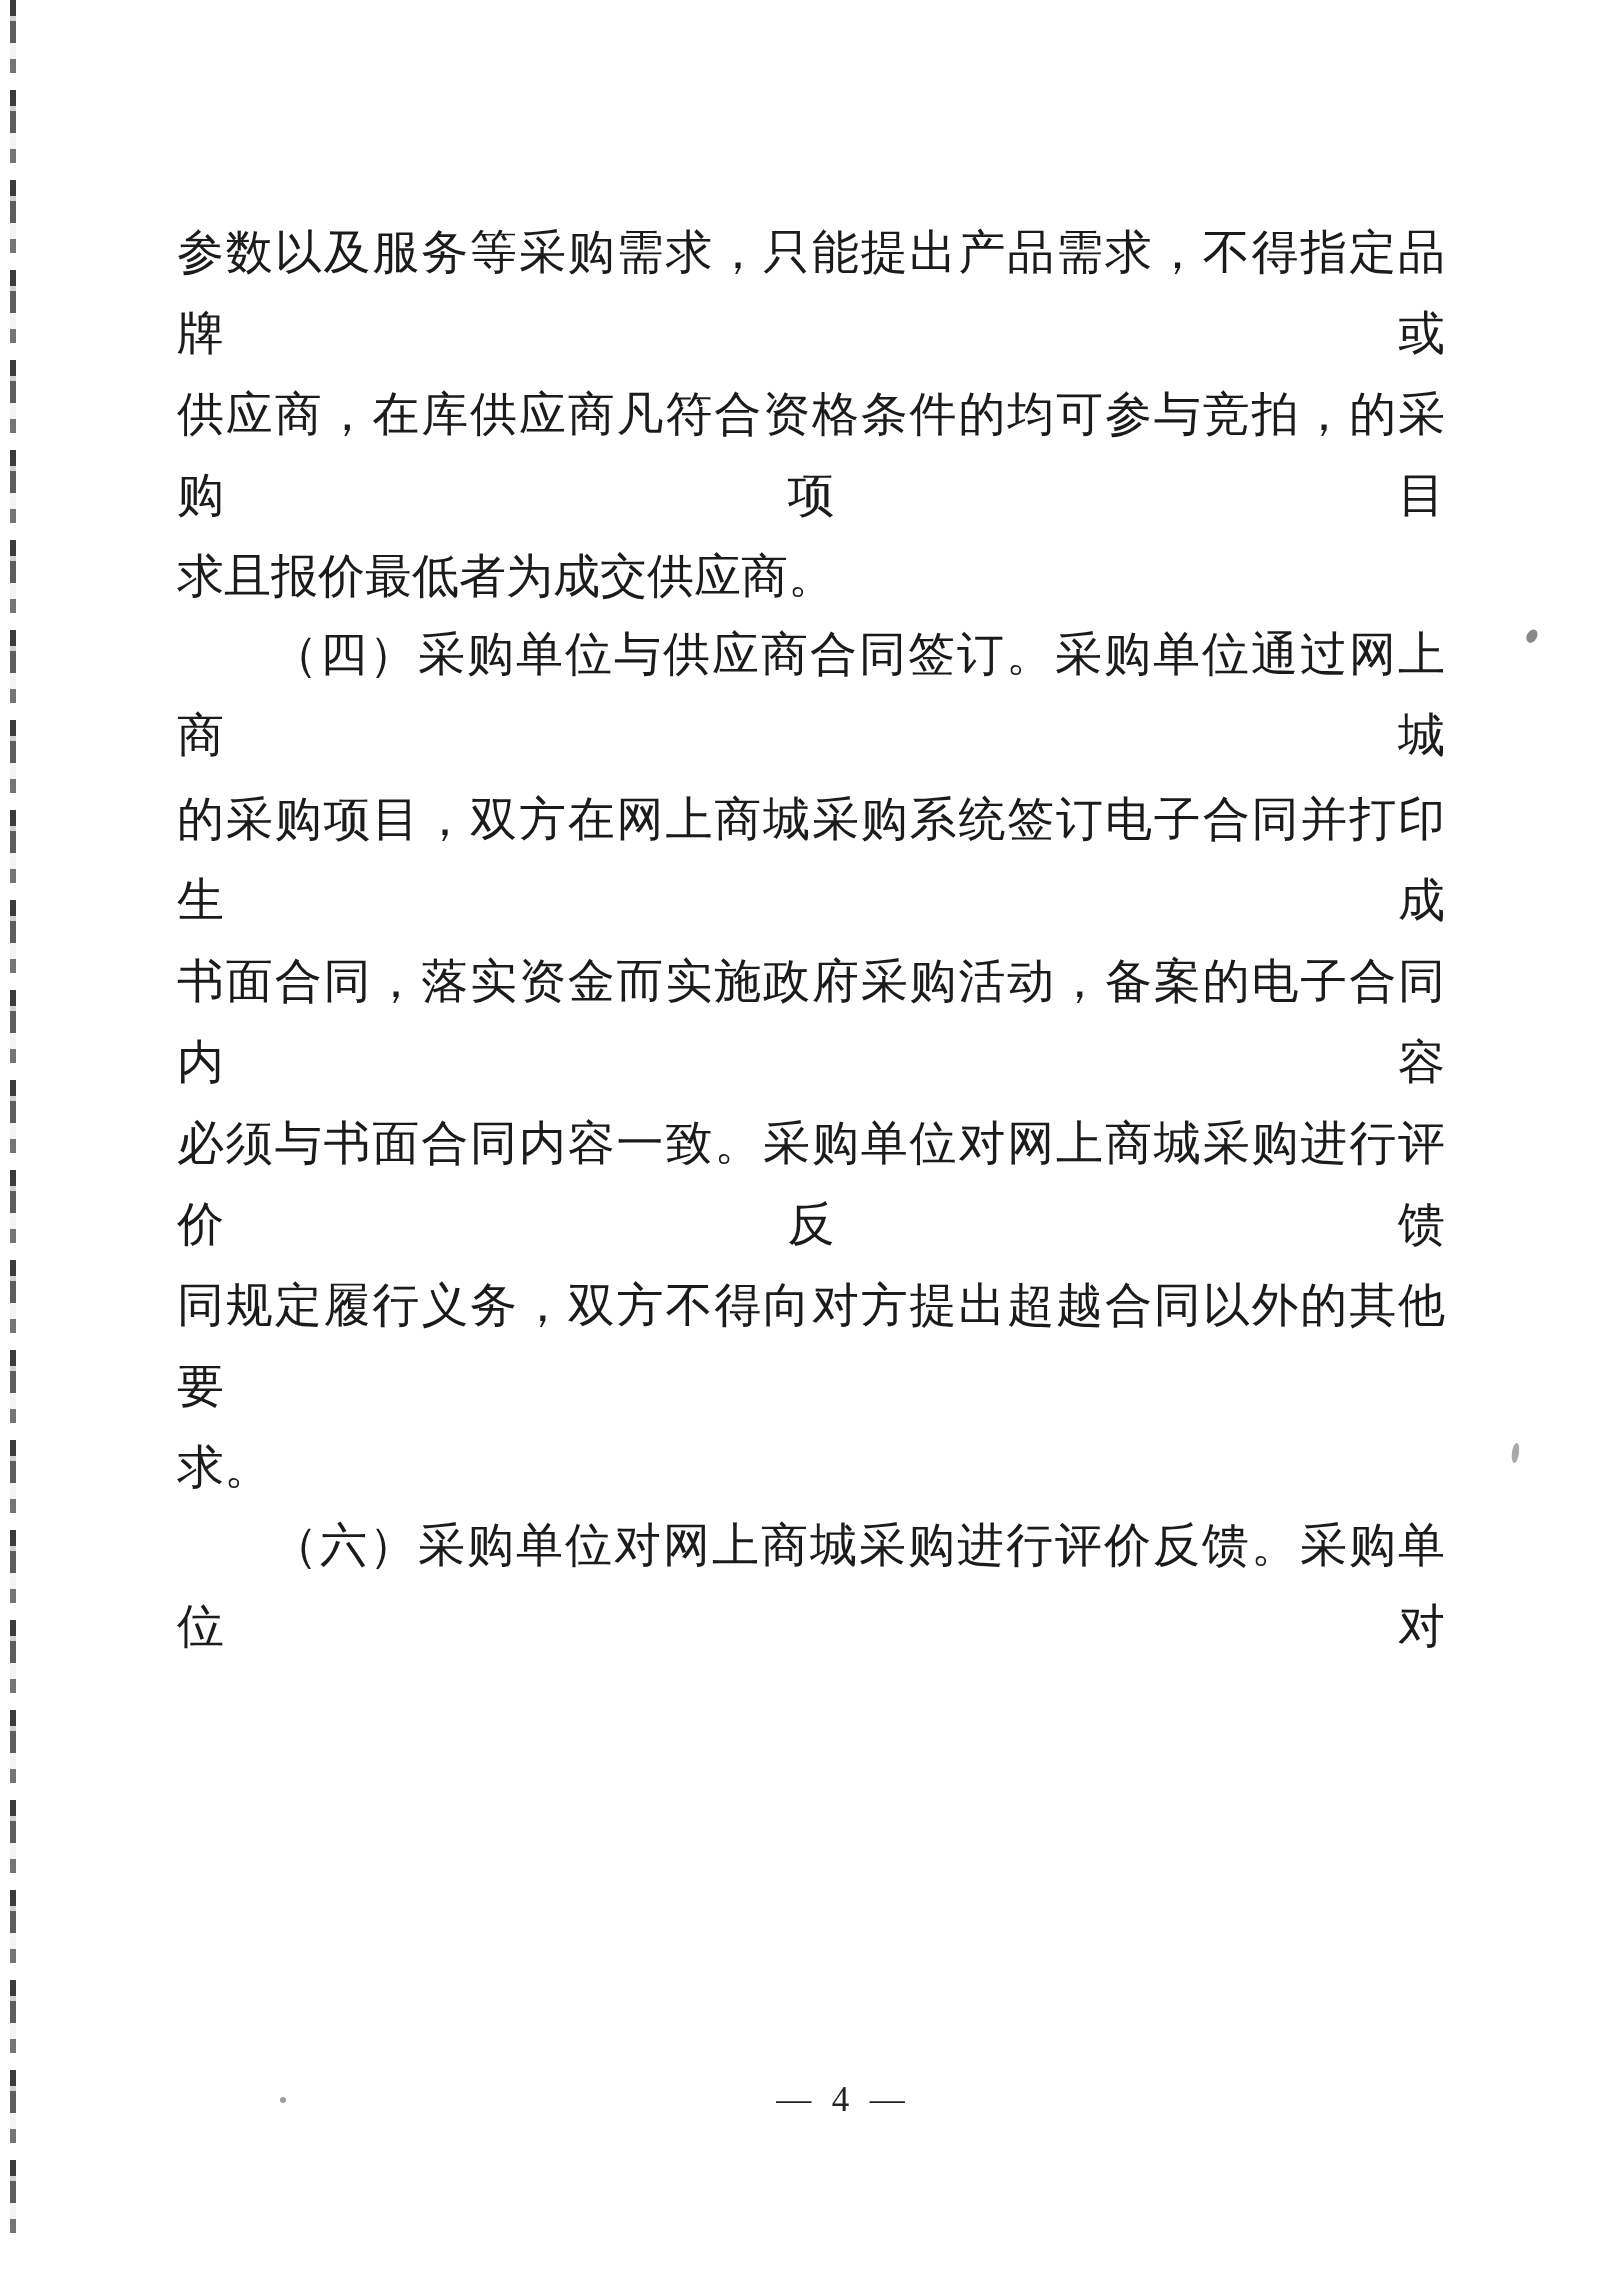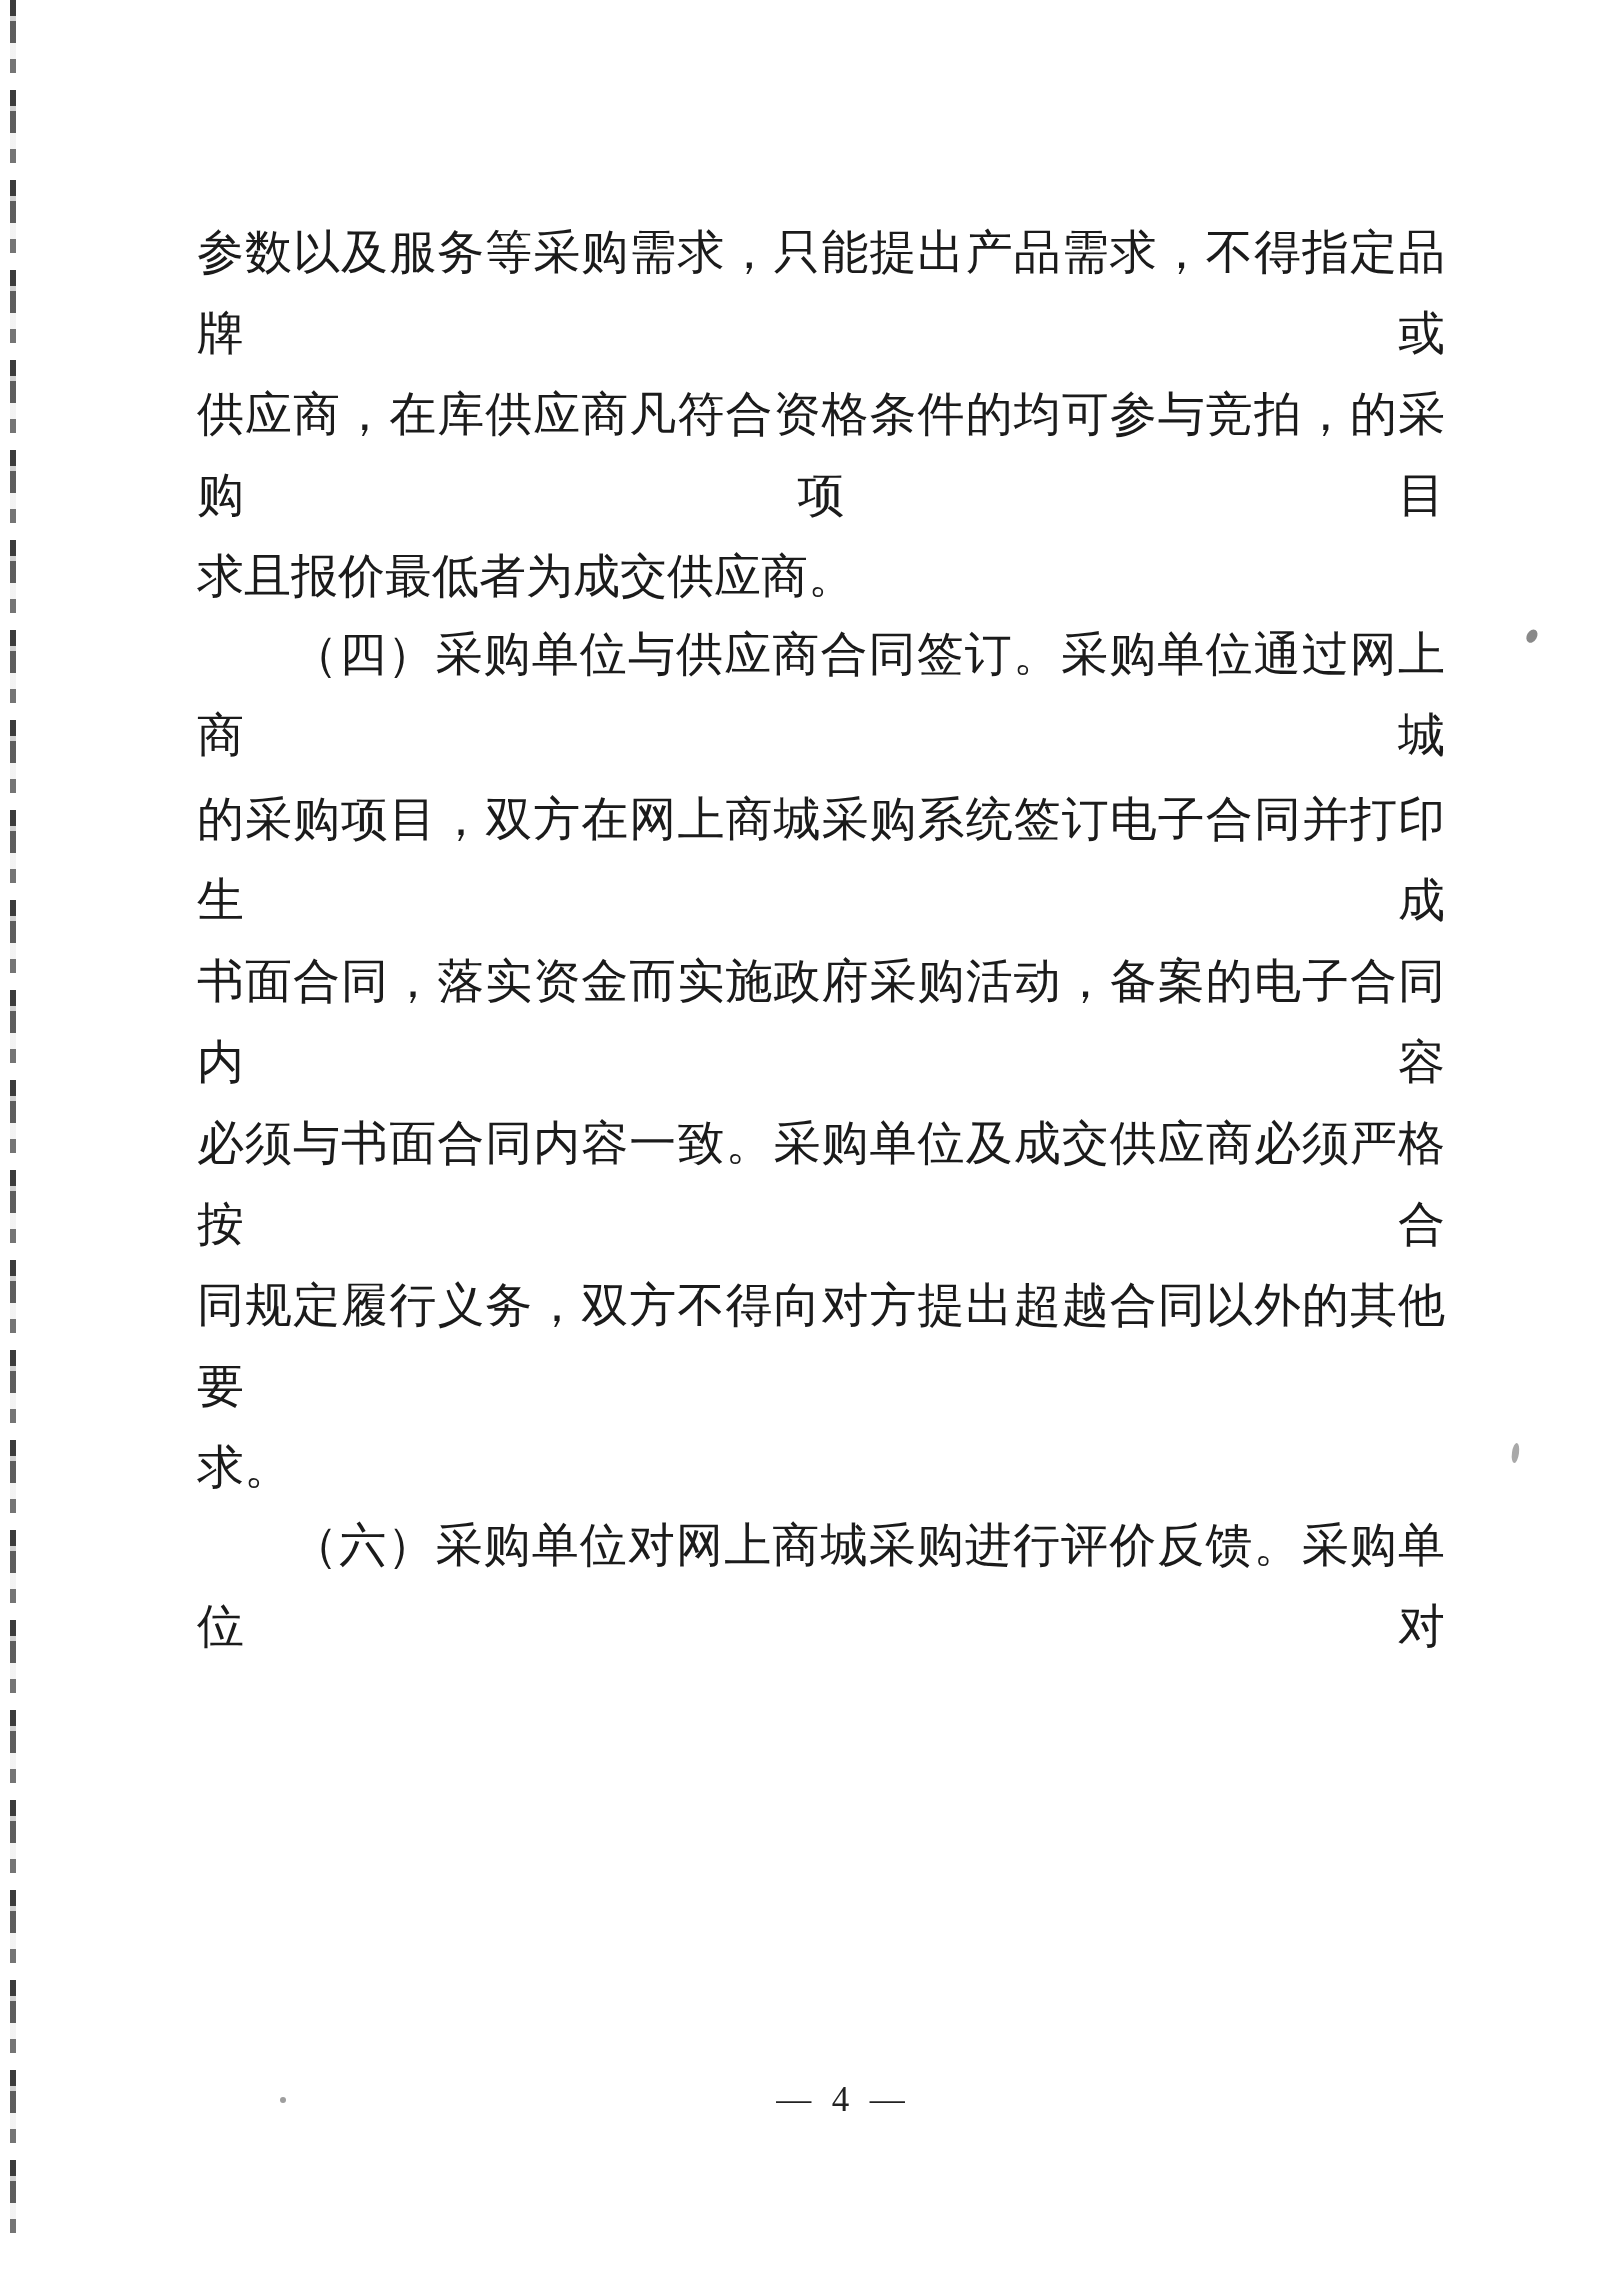--- a/index.html
+++ b/index.html
@@ -52,21 +52,20 @@
     color: #1b1b1b;
     letter-spacing: 0;
   }
   .para { margin: 0; padding: 0; }
   .line {
     display: block;
     text-align: justify;
     text-align-last: justify;
     text-justify: inter-ideograph;
     white-space: normal;
-    margin-left: 20px;
   }
   .line.e { text-align-last: left; }
   .line.ind { text-indent: 94px; font-family: Liberation Mono, monospace; }
   .page-footer {
     position: absolute;
     top: 2080px;
     left: 177px;
     width: 1268px;
     box-sizing: border-box;
     padding-left: 65px;
@@ -92,21 +91,21 @@
     <p class="para">
       <span class="line">参数以及服务等采购需求，只能提出产品需求，不得指定品牌或</span>
       <span class="line">供应商，在库供应商凡符合资格条件的均可参与竞拍，的采购项目</span>
       <span class="line e">求且报价最低者为成交供应商。</span>
     </p>
 
     <p class="para">
       <span class="line ind">（四）采购单位与供应商合同签订。采购单位通过网上商城</span>
       <span class="line">的采购项目，双方在网上商城采购系统签订电子合同并打印生成</span>
       <span class="line">书面合同，落实资金而实施政府采购活动，备案的电子合同内容</span>
-      <span class="line">必须与书面合同内容一致。采购单位及成交供应商必须严格按合</span>
+      <span class="line">必须与书面合同内容一致。采购单位对网上商城采购进行评价反馈</span>
       <span class="line">同规定履行义务，双方不得向对方提出超越合同以外的其他要</span>
       <span class="line e">求。</span>
     </p>
 
 
     <p class="para">
       <span class="line ind">（六）采购单位对网上商城采购进行评价反馈。采购单位对</span>
 
     </p>
 

